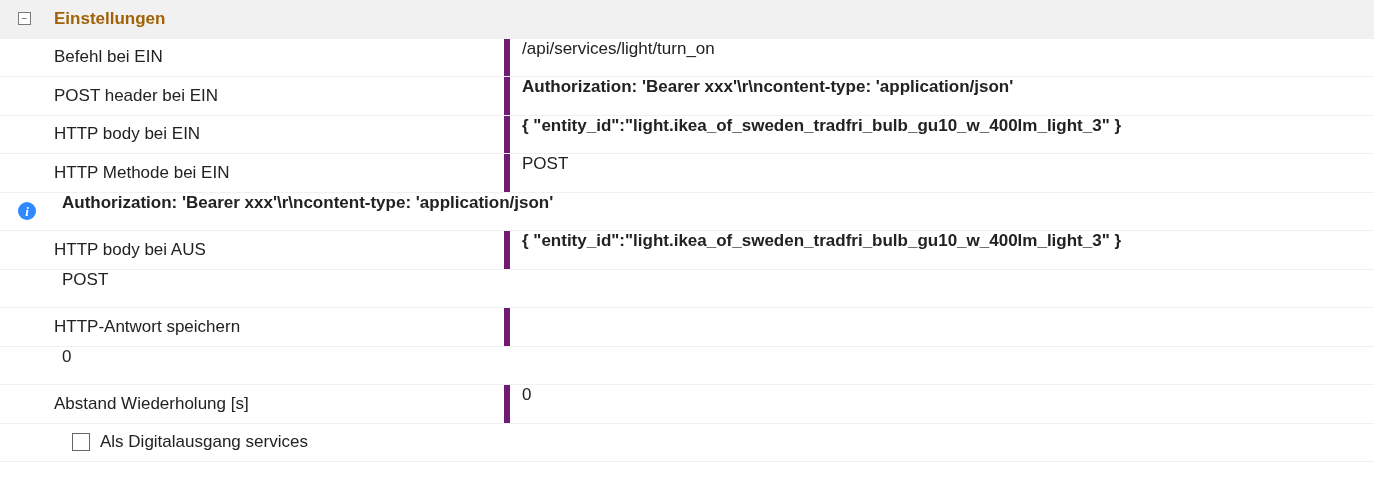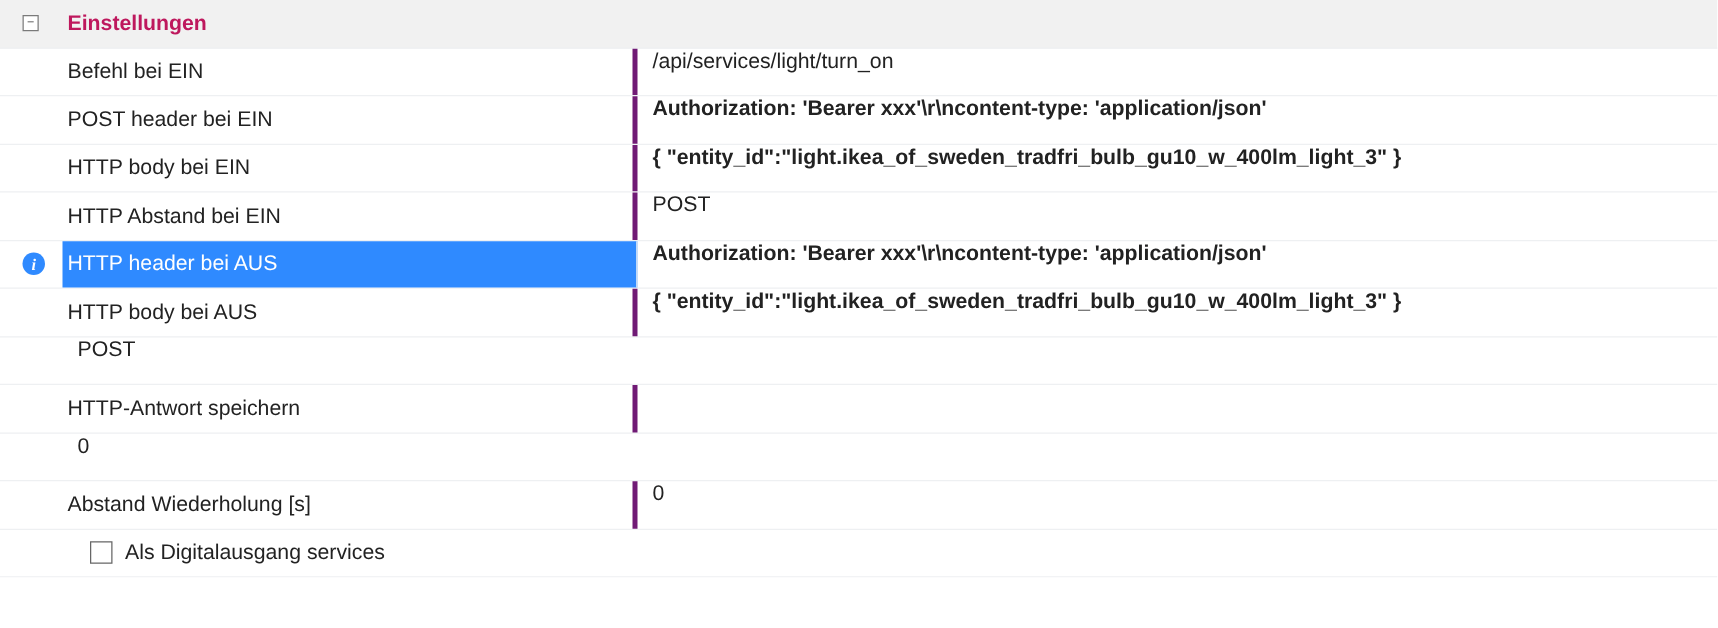--- a/index.html
+++ b/index.html
@@ -29,21 +29,21 @@
     justify-content: flex-start;
     padding-left: 18px;
     box-sizing: border-box;
   }
   .label-col {
     flex: 0 0 460px;
     display: flex;
     align-items: center;
     padding-left: 4px;
     box-sizing: border-box;
-    border-right: 4px solid #701a75;
+    border-right: 6px solid #701a75;
   }
   .value-col {
     flex: 1 1 auto;
     display: flex;
     align-items: flex-start;
     padding-left: 12px;
     box-sizing: border-box;
     overflow: hidden;
     white-space: nowrap;
   }
@@ -51,21 +51,21 @@
   
   .header-row {
     background: #f1f1f1;
   }
   .header-row .label-col,
   .header-row .value-col {
     border-right: none;
   }
   .header-label {
     font-weight: 600;
-    color: #be185d;
+    color: #a16207;
   }
   
   .selected .label-col {
     background: #2f8aff;
     color: #fff;
     border-right: 1px solid #f4f4f4;
   }
   .selected .label-col span {
     color: #fff;
   }
@@ -157,35 +157,32 @@
         <span>HTTP body bei EIN</span>
       </div>
     <div class="value-col">
         <span class="bold">{ "entity_id":"light.ikea_of_sweden_tradfri_bulb_gu10_w_400lm_light_3" }</span>
       </div>
   </div>
 
   <div class="row">
     <div class="icon-col"></div>
     <div class="label-col">
-        <span>HTTP Abstand bei EIN</span>
+        <span>HTTP Methode bei EIN</span>
       </div>
     <div class="value-col">
         <span>POST</span>
       </div>
   </div>
 
 
   <div class="row selected">
     <div class="icon-col">
       <span class="info-icon">i</span>
     </div>
-    <div class="label-col">
-        <span>HTTP header bei AUS</span>
-      </div>
     <div class="value-col">
         <span class="bold">Authorization: 'Bearer xxx'\r\ncontent-type: 'application/json'</span>
       </div>
   </div>
 
   <div class="row">
     <div class="icon-col"></div>
     <div class="label-col">
         <span>HTTP body bei AUS</span>
       </div>

